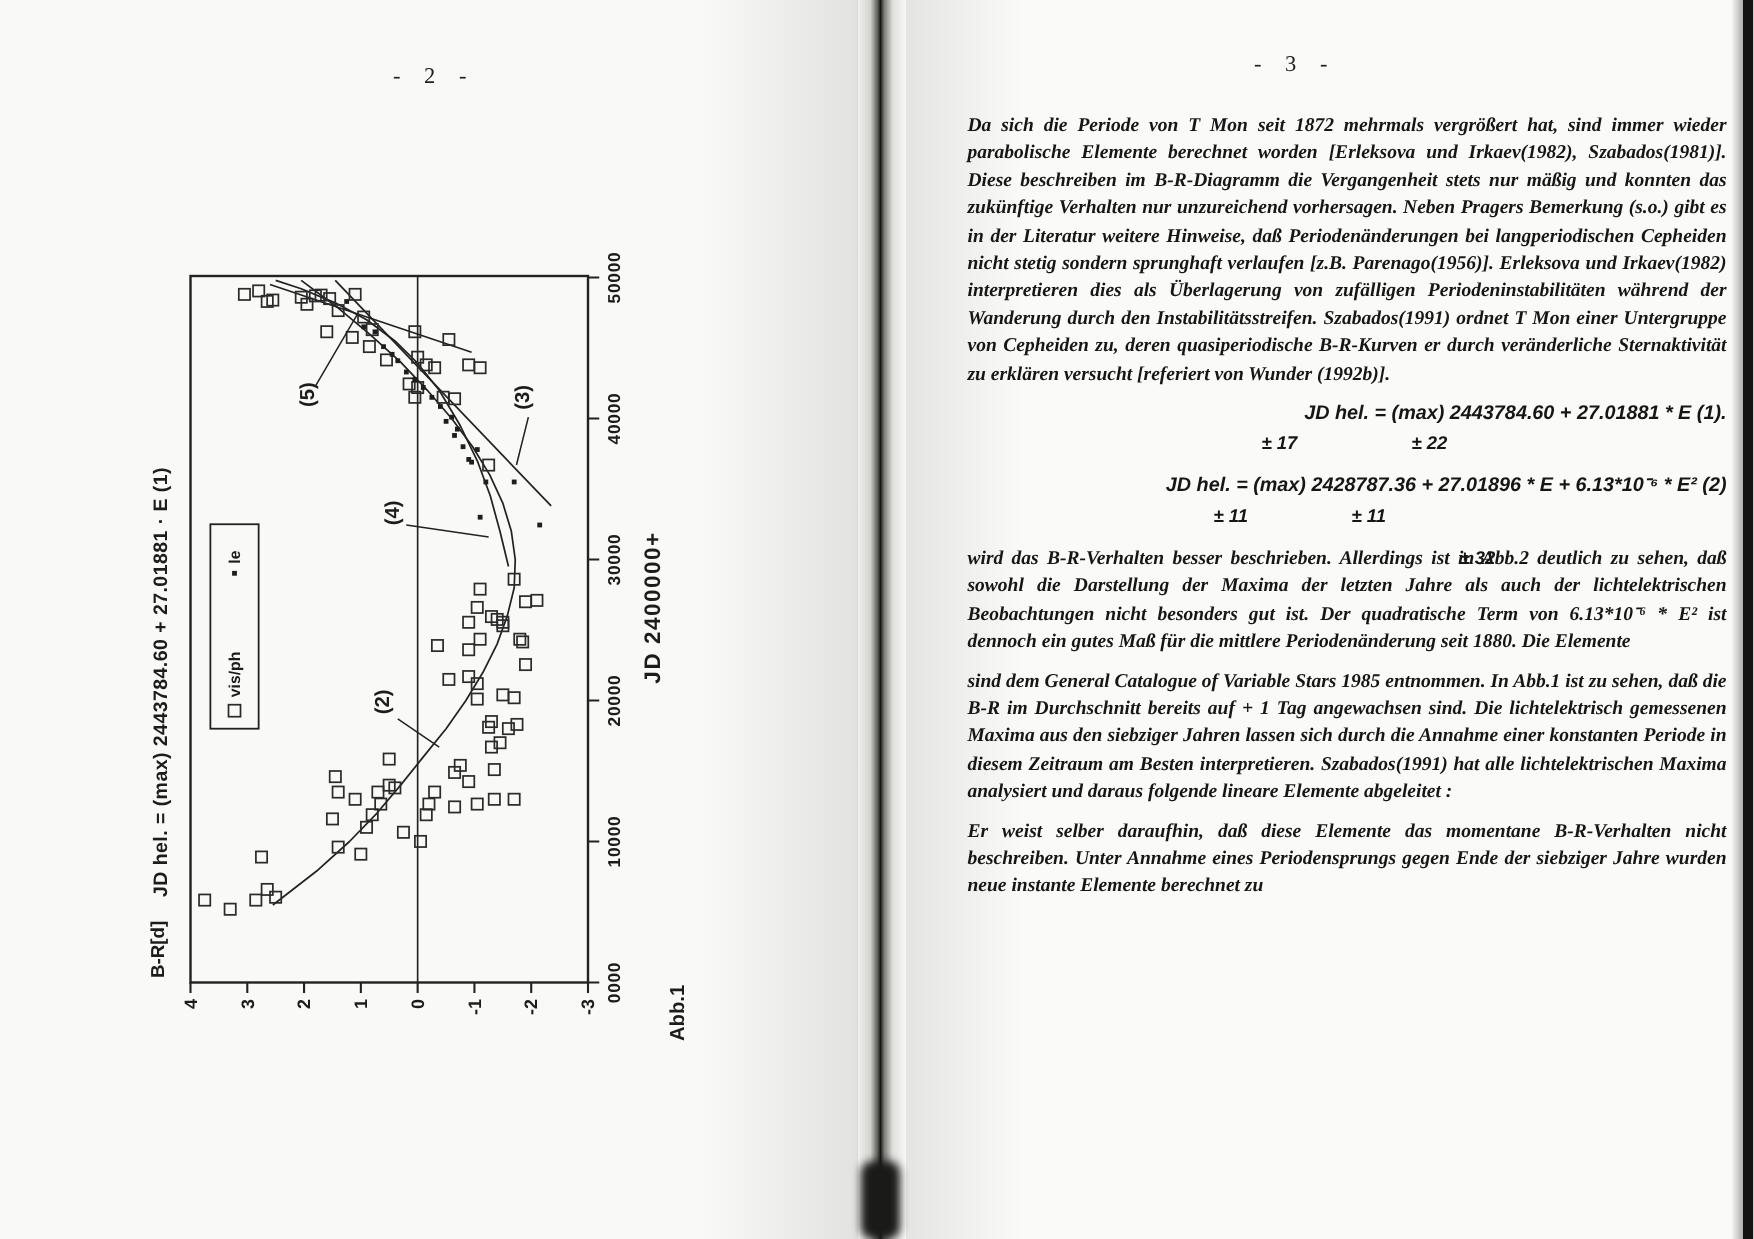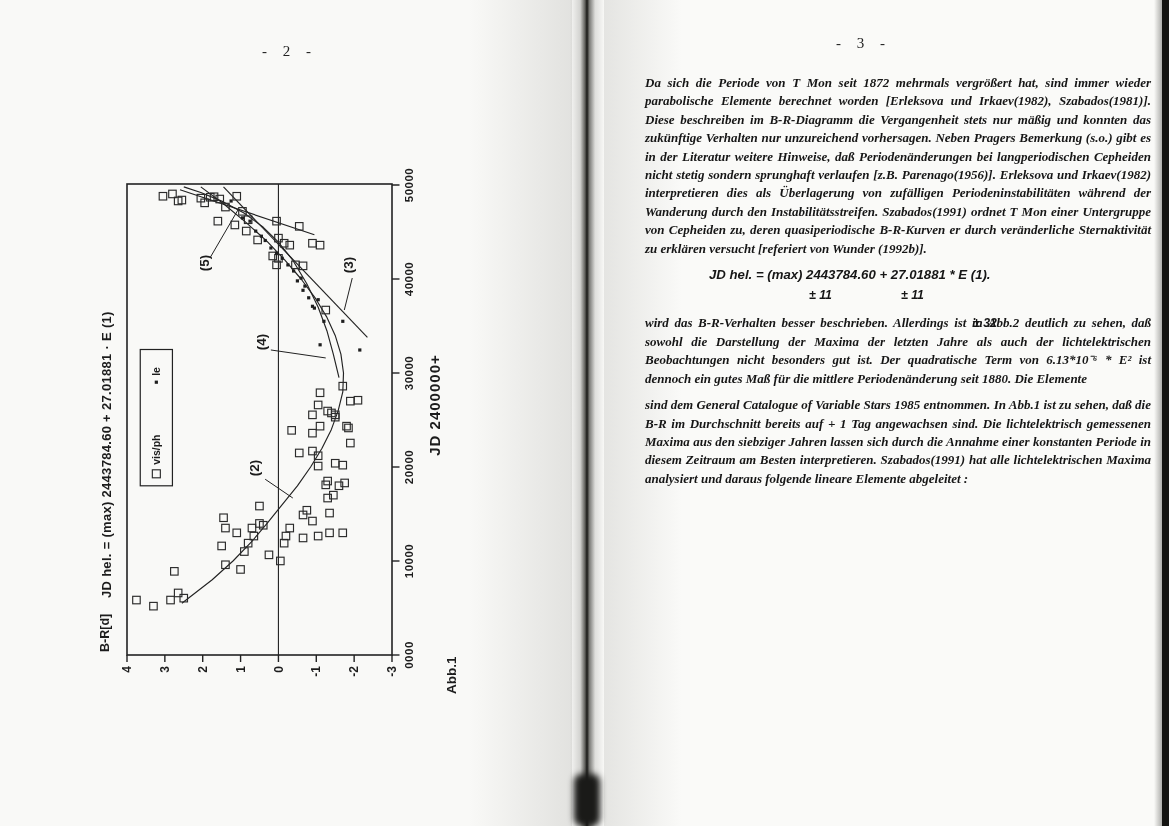--- a/index.html
+++ b/index.html
@@ -20,21 +20,21 @@
   .page-num{position:absolute;font-family:"Liberation Serif",serif;font-size:15px;color:#222;
             word-spacing:10px;letter-spacing:1px;}
   .pn-left{left:262px;top:43px;}
   .pn-right{left:836px;top:35px;}
 
   
   .textcol{position:absolute;left:645px;top:74px;width:506px;
            font-family:"Liberation Sans",sans-serif;font-style:italic;font-weight:700;
            font-size:13px;line-height:18.4px;color:#161616;text-align:justify;}
   .para{margin:0 0 8px 0;font-family:Liberation Serif, serif;}
-  .eq{margin:6px 0 2px 0;white-space:nowrap;text-align:left;font-size:13.2px;}
+  .eq{margin:6px 0 2px 0;white-space:nowrap;text-align:right;font-size:13.2px;}
   .eq-plain{margin:8px 0 12px 0;}
   .pad64{padding-left:64px;} .pad3{padding-left:3px;} .pad66{padding-left:66px;} .pad62{padding-left:62px;}
   .eq-err{position:relative;height:16px;margin:0 0 12px 0;font-size:12.3px;white-space:nowrap;}
   .eq-err span{position:absolute;top:0;}
   .e1a{left:196px;} .e1b{left:296px;}
   .e2a{left:164px;} .e2b{left:256px;} .e2c{left:328px;margin-top:28px;}
 
   
   .fig{position:absolute;left:87px;top:700px;width:536px;height:376px;
        transform:rotate(-90deg);transform-origin:0 0;}
@@ -231,34 +231,40 @@
           <text x="295" y="353" text-anchor="middle" font-size="15" font-weight="700" fill="#1c1c1c" font-family="&quot;Liberation Sans&quot;,sans-serif" letter-spacing="1">JD 2400000+</text>
           <text x="6" y="369" text-anchor="start" font-size="13.5" font-weight="700" fill="#1c1c1c" font-family="&quot;Liberation Sans&quot;,sans-serif">Abb.1</text>
         </g>
       </svg>
   </div>
 
   <div class="textcol">
     <p class="para">Da sich die Periode von T Mon seit 1872 mehrmals vergrößert hat, sind immer wieder parabolische Elemente berechnet worden [Erleksova und Irkaev(1982), Szabados(1981)]. Diese beschreiben im B-R-Diagramm die Vergangenheit stets nur mäßig und konnten das zukünftige Verhalten nur unzureichend vorhersagen. Neben Pragers Bemerkung (s.o.) gibt es in der Literatur weitere Hinweise, daß Periodenänderungen bei langperiodischen Cepheiden nicht stetig sondern sprunghaft verlaufen [z.B. Parenago(1956)]. Erleksova und Irkaev(1982) interpretieren dies als Überlagerung von zufälligen Periodeninstabilitäten während der Wanderung durch den Instabilitätsstreifen. Szabados(1991) ordnet T Mon einer Untergruppe von Cepheiden zu, deren quasiperiodische B-R-Kurven er durch veränderliche Sternaktivität zu erklären versucht [referiert von Wunder (1992b)].</p>
 
     <div class="eq pad64">JD hel. = (max) 2443784.60 + 27.01881 * E (1).</div>
-
-
+    <div class="eq-err">
+      <span class="e1a">± 17</span>
+      <span class="e1b">± 22</span>
+    </div>
+
+
+    <div class="eq pad3">JD hel. = (max) 2428787.36 + 27.01896 * E + 6.13*10⁻⁶ * E² (2)</div>
     <div class="eq-err">
       <span class="e2a">± 11</span>
       <span class="e2b">± 11</span>
       <span class="e2c">± 32</span>
     </div>
 
     <p class="para">wird das B-R-Verhalten besser beschrieben. Allerdings ist in Abb.2 deutlich zu sehen, daß sowohl die Darstellung der Maxima der letzten Jahre als auch der lichtelektrischen Beobachtungen nicht besonders gut ist. Der quadratische Term von 6.13*10⁻⁶ * E² ist dennoch ein gutes Maß für die mittlere Periodenänderung seit 1880. Die Elemente</p>
 
 
     <p class="para">sind dem General Catalogue of Variable Stars 1985 entnommen. In Abb.1 ist zu sehen, daß die B-R im Durchschnitt bereits auf + 1 Tag angewachsen sind. Die lichtelektrisch gemessenen Maxima aus den siebziger Jahren lassen sich durch die Annahme einer konstanten Periode in diesem Zeitraum am Besten interpretieren. Szabados(1991) hat alle lichtelektrischen Maxima analysiert und daraus folgende lineare Elemente abgeleitet :</p>
 
 
+    <p class="para">Er weist selber daraufhin, daß diese Elemente das momentane B-R-Verhalten nicht beschreiben. Unter Annahme eines Periodensprungs gegen Ende der siebziger Jahre wurden neue instante Elemente berechnet zu</p>
   </div>
 
   <div class="spine"></div>
   <div class="spine-blob"></div>
   <div class="edge-right-soft"></div>
   <div class="edge-right"></div>
 
 </div>
 
 </body></html>

